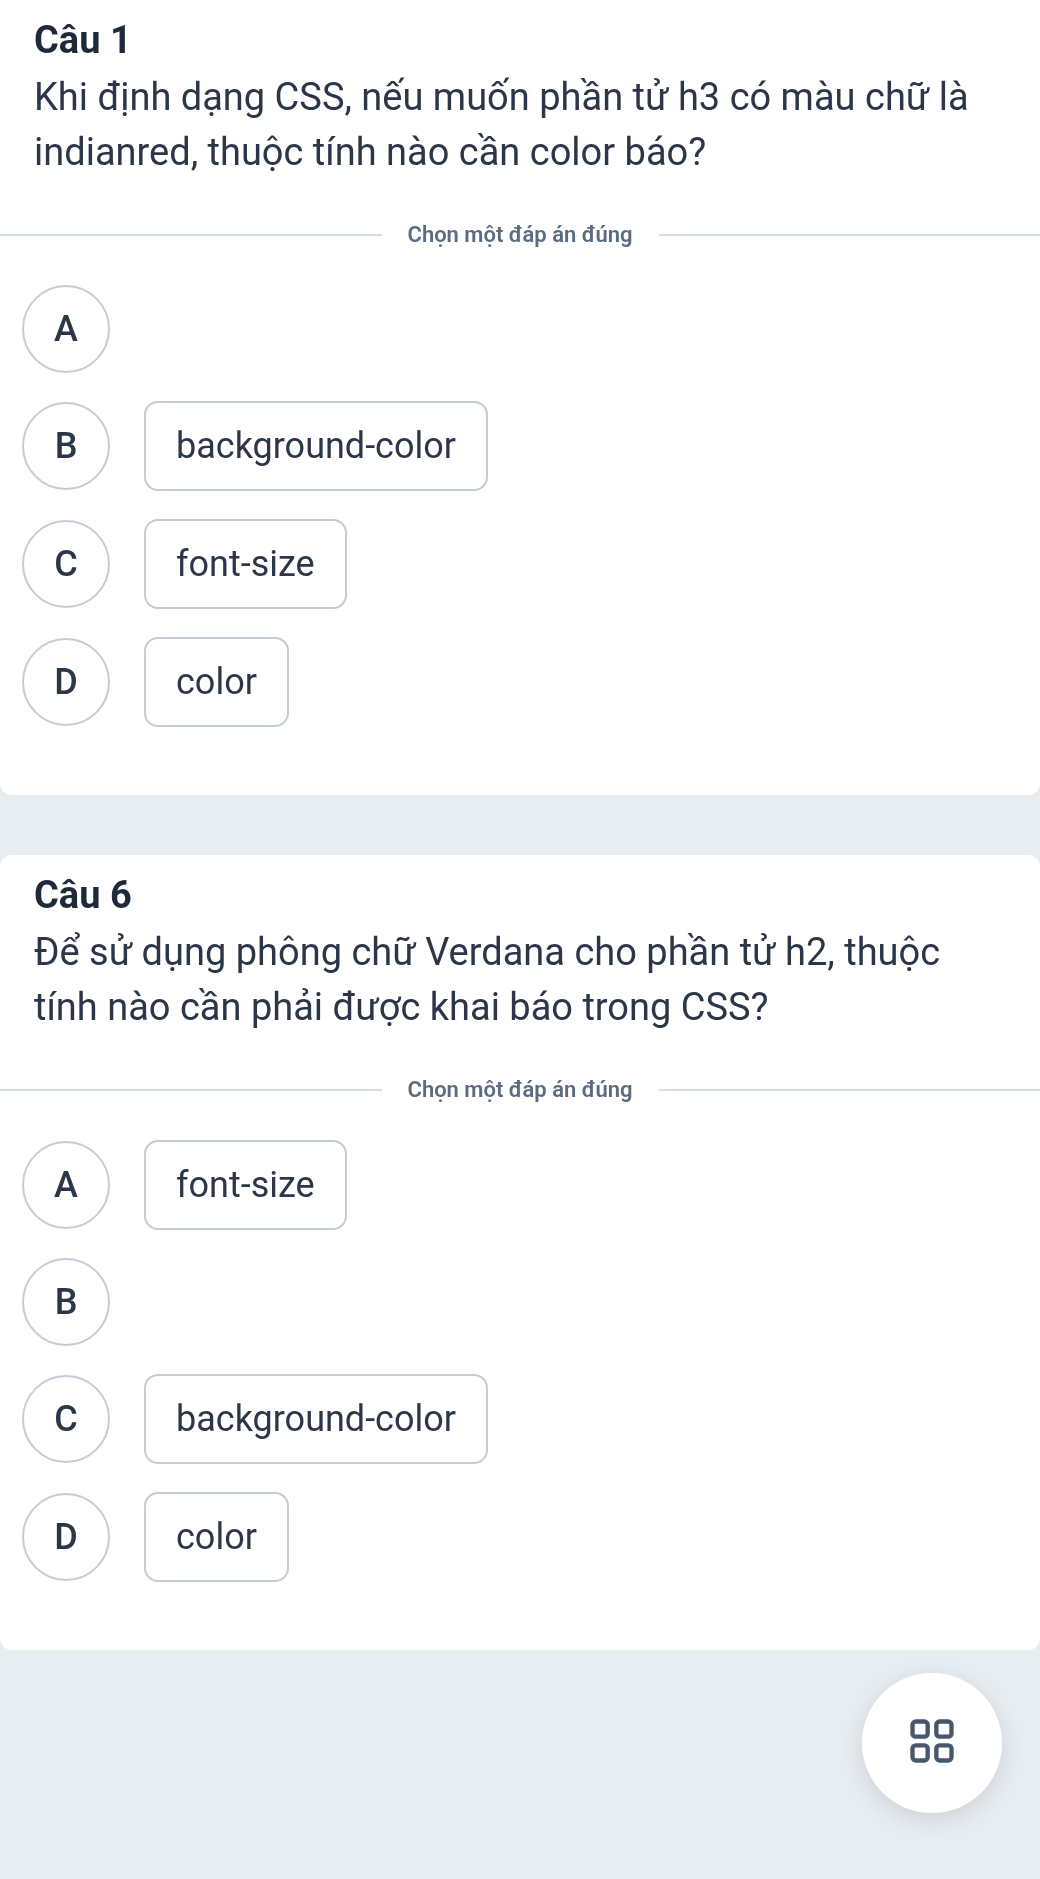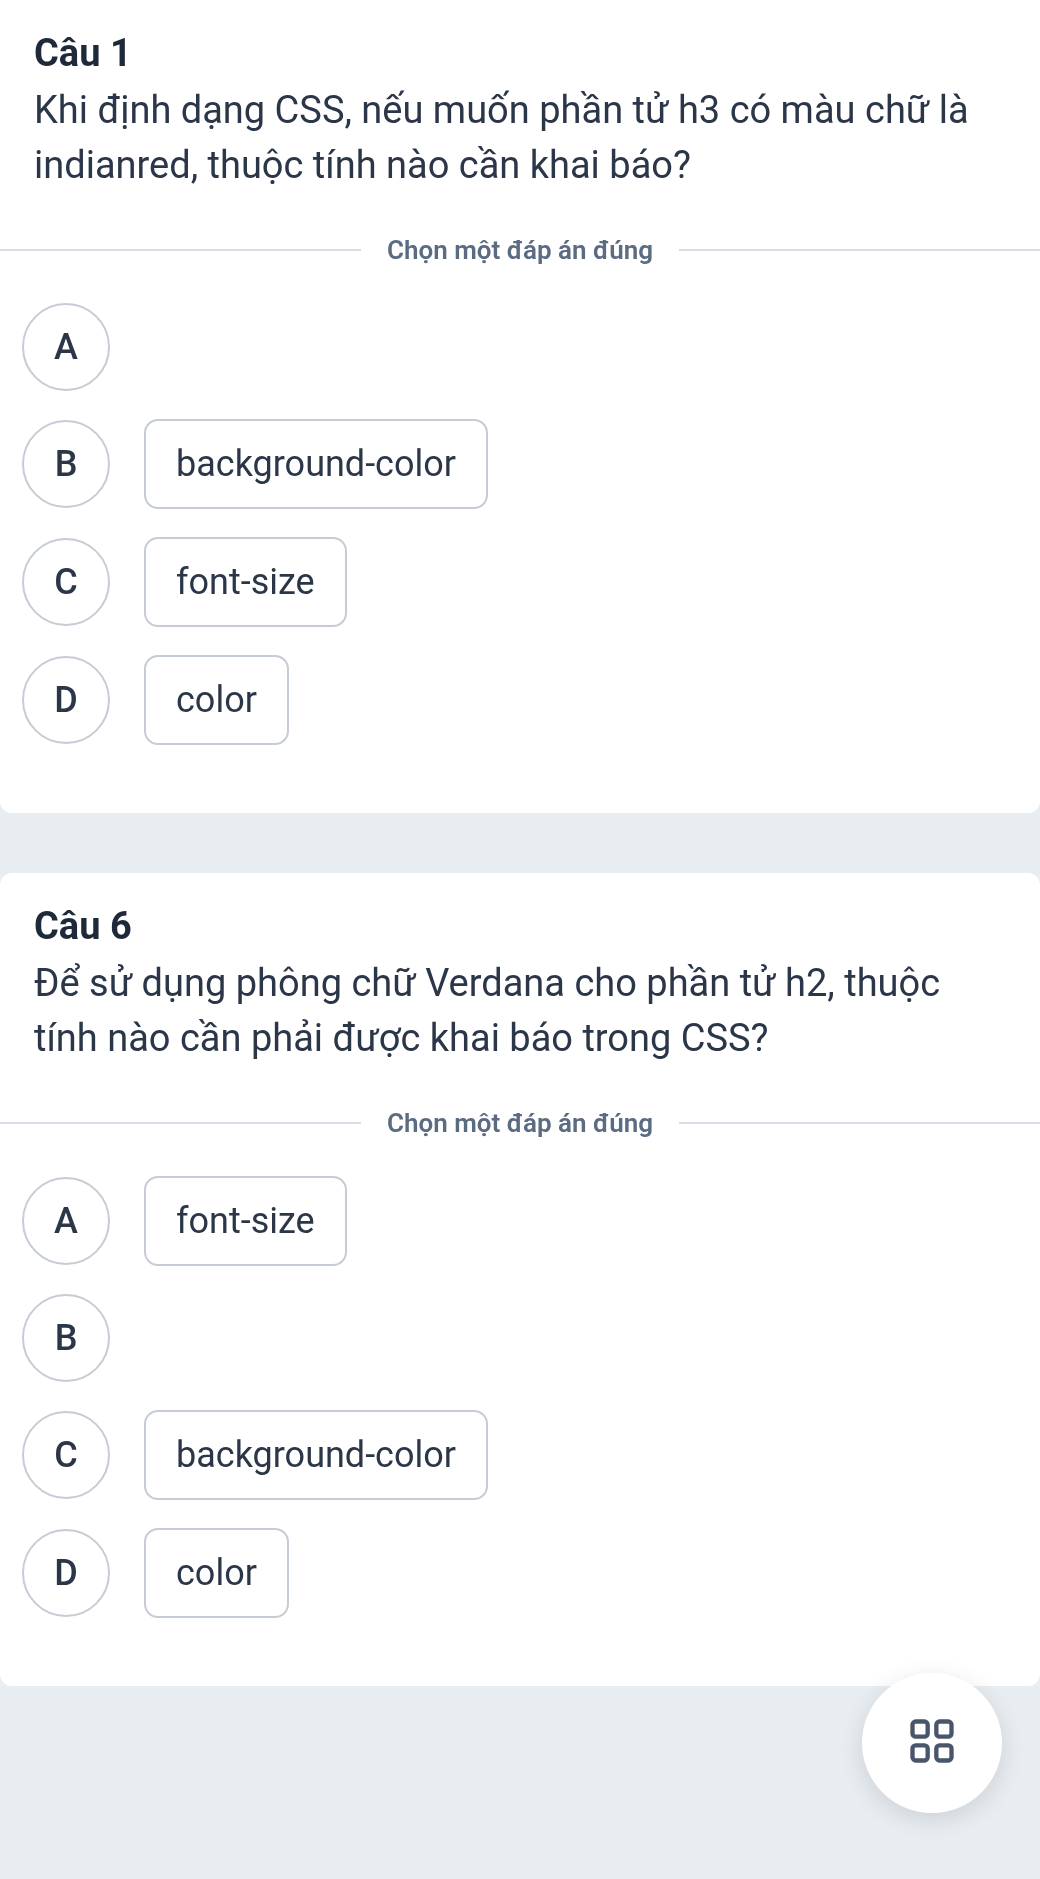--- a/index.html
+++ b/index.html
@@ -13,21 +13,21 @@
     background: #ffffff;
     border-radius: 0 0 12px 12px;
     margin-bottom: 60px;
     padding-bottom: 40px;
     overflow: hidden;
   }
   .card + .card {
     border-radius: 12px;
   }
   .q-head {
-    padding: 31px 34px 0 34px;
+    padding: 18px 34px 0 34px;
   }
   .q-title {
     font-size: 38px;
     font-weight: 700;
     color: #1e2a3a;
     margin-bottom: 8px;
   }
   .q-text {
     font-size: 38px;
     font-weight: 400;
@@ -38,21 +38,21 @@
     display: flex;
     align-items: center;
     margin: 42px 0 38px 0;
   }
   .divider-line {
     flex: 1;
     height: 2px;
     background: #d8dee7;
   }
   .divider-label {
-    font-size: 26px;
+    font-size: 22px;
     font-weight: 600;
     color: #5a6b82;
     padding: 0 26px;
     white-space: nowrap;
   }
   .options {
     padding: 0 22px;
   }
   .option-row {
     display: flex;
@@ -97,21 +97,21 @@
     cursor: pointer;
   }
   .fab svg { width: 52px; height: 52px; }
 </style>
 </head>
 <body>
 
 <div class="card">
   <div class="q-head">
     <div class="q-title">Câu 1</div>
-    <div class="q-text">Khi định dạng CSS, nếu muốn phần tử h3 có màu chữ là indianred, thuộc tính nào cần khai báo?</div>
+    <div class="q-text">Khi định dạng CSS, nếu muốn phần tử h3 có màu chữ là indianred, thuộc tính nào cần color báo?</div>
   </div>
   <div class="divider-wrap">
     <div class="divider-line"></div>
     <div class="divider-label">Chọn một đáp án đúng</div>
     <div class="divider-line"></div>
   </div>
   <div class="options">
     <div class="option-row">
       <div class="option-letter">A</div>
     </div>

